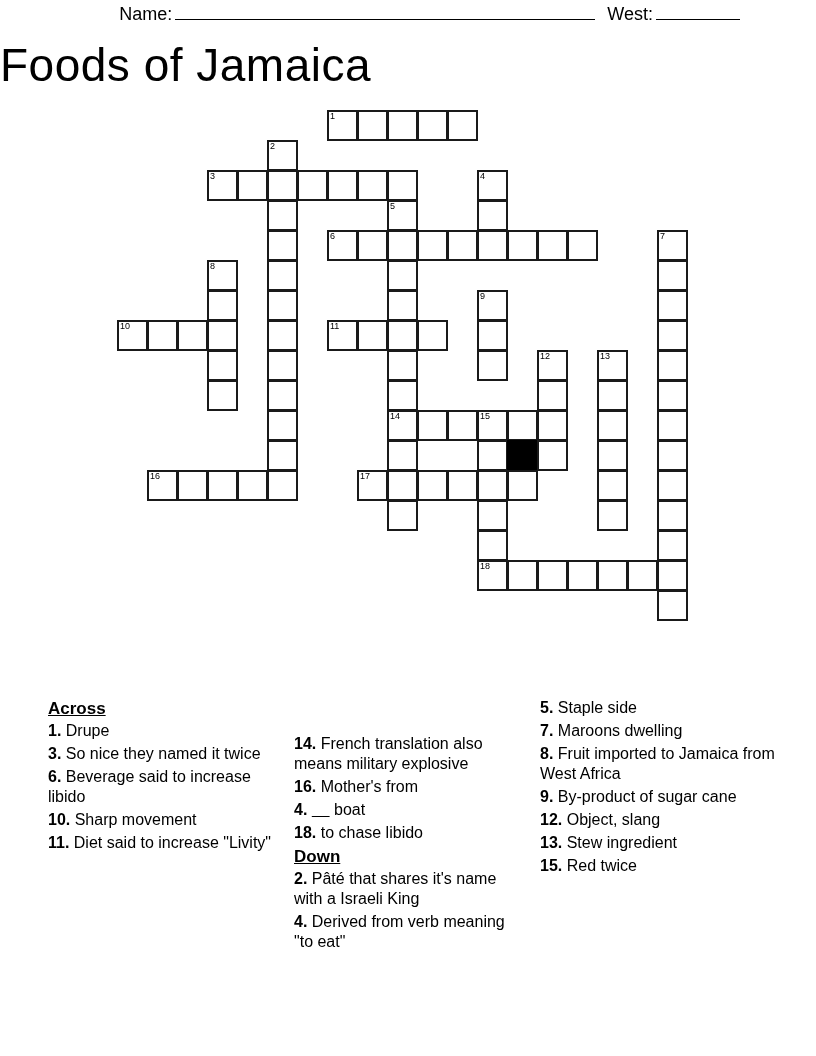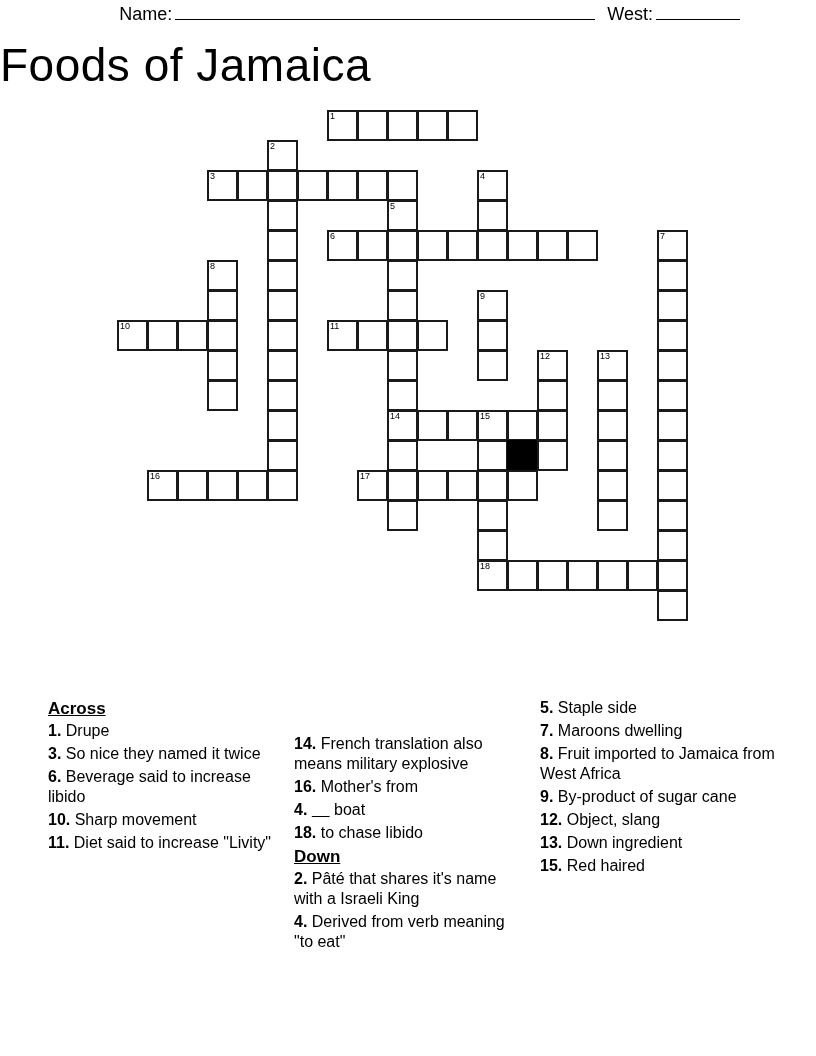--- a/index.html
+++ b/index.html
@@ -312,16 +312,16 @@
       <div class="section-head">Down</div>
       <div class="clue"><span class="cnum">2. </span><span>Pâté that shares it's name with a Israeli King</span></div>
       <div class="clue"><span class="cnum">4. </span><span>Derived from verb meaning "to eat"</span></div>
     </div>
   <div class="clue-col col-3">
       <div class="clue"><span class="cnum">5. </span><span>Staple side</span></div>
       <div class="clue"><span class="cnum">7. </span><span>Maroons dwelling</span></div>
       <div class="clue"><span class="cnum">8. </span><span>Fruit imported to Jamaica from West Africa</span></div>
       <div class="clue"><span class="cnum">9. </span><span>By-product of sugar cane</span></div>
       <div class="clue"><span class="cnum">12. </span><span>Object, slang</span></div>
-      <div class="clue"><span class="cnum">13. </span><span>Down ingredient</span></div>
-      <div class="clue"><span class="cnum">15. </span><span>Red haired</span></div>
+      <div class="clue"><span class="cnum">13. </span><span>Stew ingredient</span></div>
+      <div class="clue"><span class="cnum">15. </span><span>Red twice</span></div>
     </div>
 </div>
 
 </body></html>

